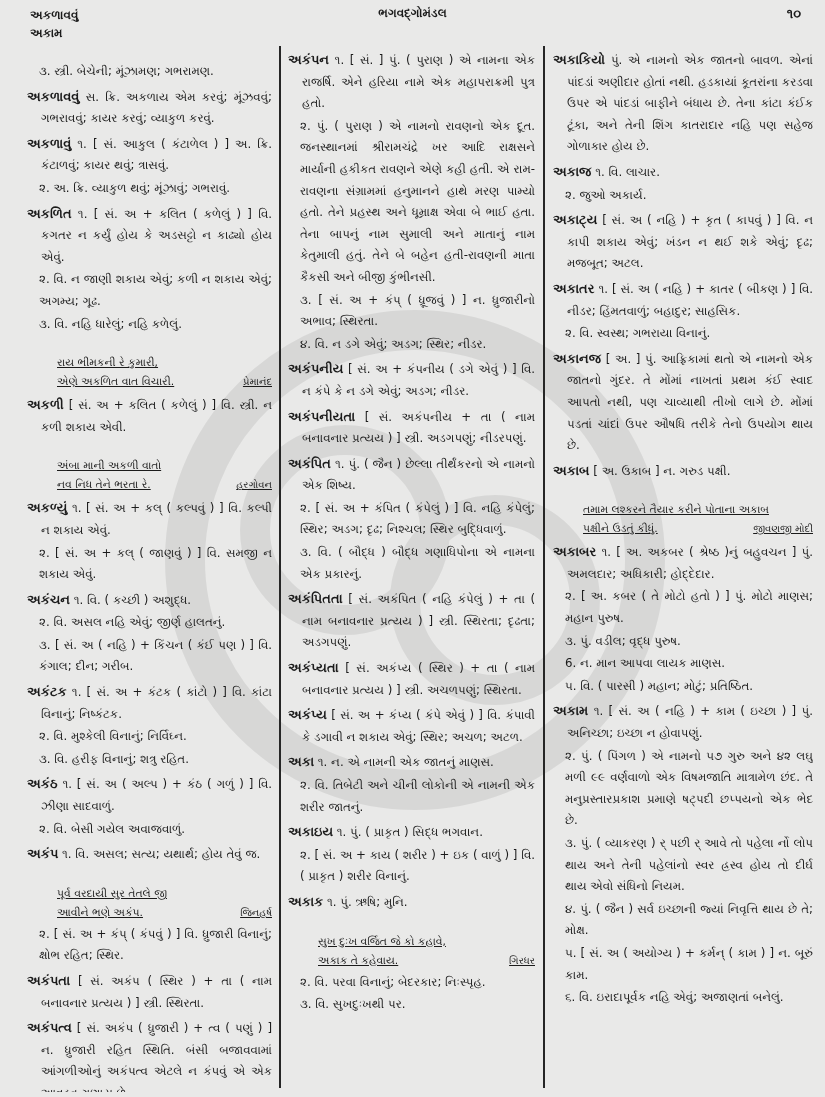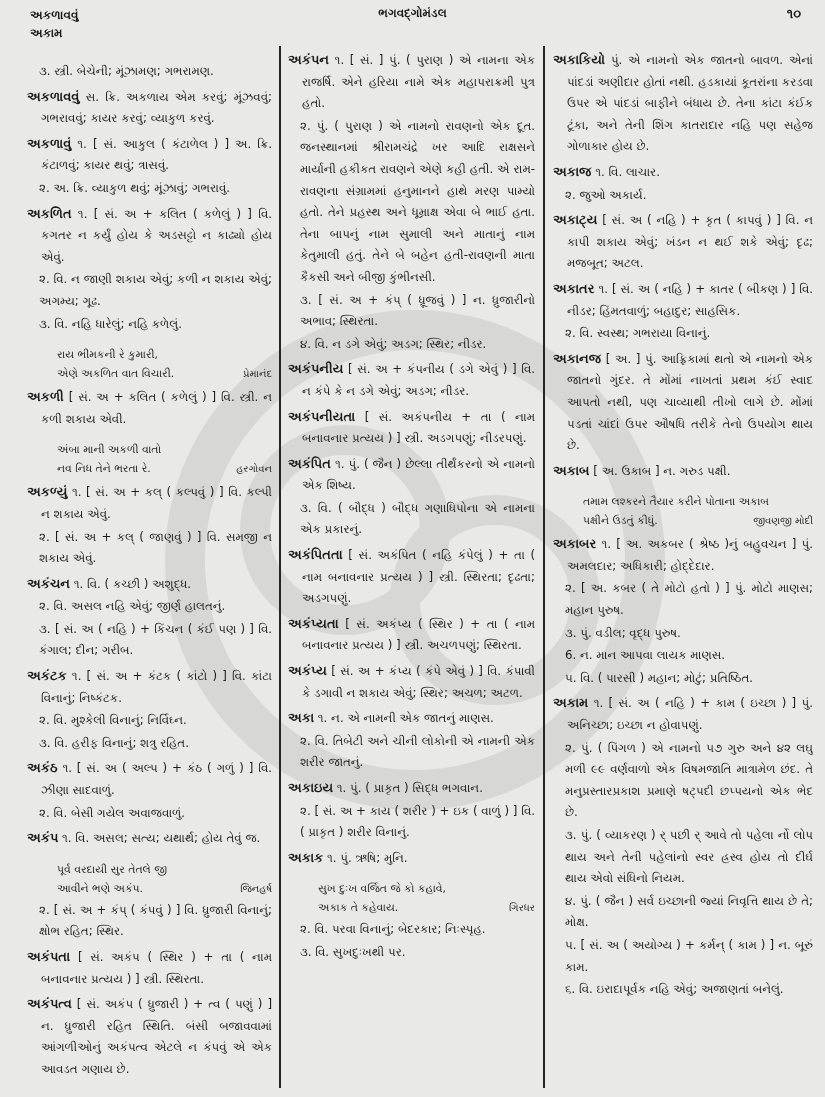--- a/index.html
+++ b/index.html
@@ -11,21 +11,21 @@
   .rh-title{position:absolute;left:0;right:0;top:6px;text-align:center;font-weight:bold;font-size:12px;}
   .rh-pno{position:absolute;right:24px;top:6px;font-size:13px;font-weight:bold;}
   .rule{position:absolute;top:46px;height:1042px;width:2px;background:#262626;}
   .col{position:absolute;font-size:11.8px;line-height:21.6px;text-align:justify;overflow:hidden;}
   #c1{left:27px;top:60px;width:245px;height:1032px;}
   #c2{left:288px;top:46px;width:247px;height:1046px;}
   #c3{left:553px;top:46px;width:260px;height:1046px;}
   .entry{margin:3px 0 0 0;padding-left:14px;text-indent:-14px;}
   .hw{font-weight:bold;font-size:13px;}
   .sense{margin:1px 0 0 0;padding-left:12px;}
-  .quote{margin:10px 0 2px 0;padding-left:30px;font-size:10.8px;line-height:19px;}
+  .quote{margin:18px 0 2px 0;padding-left:30px;font-size:10.8px;line-height:19px;text-decoration:underline;}
   .qrow{display:flex;justify-content:space-between;}
   .author{font-size:10px;}
 </style>
 </head>
 <body>
 
 <div class="page">
 
   <svg class="watermark" viewBox="0 0 500 520">
     <circle cx="250" cy="260" r="230" fill="none" stroke="#000" stroke-width="40"></circle>
@@ -90,20 +90,21 @@
   </div>
 
   <div class="col" id="c2">
     <p class="entry"><b class="hw">અકંપન</b> <span>૧. [ સં. ] પું. ( પુરાણ ) એ નામના એક રાજર્ષિ. એને હરિયા નામે એક મહાપરાક્રમી પુત્ર હતો.</span></p>
     <p class="sense">૨. પું. ( પુરાણ ) એ નામનો રાવણનો એક દૂત. જનસ્થાનમાં શ્રીરામચંદ્રે ખર આદિ રાક્ષસને માર્યાની હકીકત રાવણને એણે કહી હતી. એ રામ-રાવણના સંગ્રામમાં હનુમાનને હાથે મરણ પામ્યો હતો. તેને પ્રહસ્થ અને ધૂમ્રાક્ષ એવા બે ભાઈ હતા. તેના બાપનું નામ સુમાલી અને માતાનું નામ કેતુમાલી હતું. તેને બે બહેન હતી-રાવણની માતા કૈકસી અને બીજી કુંભીનસી.</p>
     <p class="sense">૩. [ સં. અ + કંપ્ ( ધ્રૂજવું ) ] ન. ધ્રુજારીનો અભાવ; સ્થિરતા.</p>
     <p class="sense">૪. વિ. ન ડગે એવું; અડગ; સ્થિર; નીડર.</p>
     <p class="entry"><b class="hw">અકંપનીય</b> <span>[ સં. અ + કંપનીય ( ડગે એવું ) ] વિ. ન કંપે કે ન ડગે એવું; અડગ; નીડર.</span></p>
     <p class="entry"><b class="hw">અકંપનીયતા</b> <span>[ સં. અકંપનીય + તા ( નામ બનાવનાર પ્રત્યય ) ] સ્ત્રી. અડગપણું; નીડરપણું.</span></p>
     <p class="entry"><b class="hw">અકંપિત</b> <span>૧. પું. ( જૈન ) છેલ્લા તીર્થંકરનો એ નામનો એક શિષ્ય.</span></p>
+    <p class="sense">૨. [ સં. અ + કંપિત ( કંપેલું ) ] વિ. નહિ કંપેલું; સ્થિર; અડગ; દૃઢ; નિશ્ચલ; સ્થિર બુદ્ધિવાળું.</p>
     <p class="sense">૩. વિ. ( બૌદ્ધ ) બૌદ્ધ ગણાધિપોના એ નામના એક પ્રકારનું.</p>
     <p class="entry"><b class="hw">અકંપિતતા</b> <span>[ સં. અકંપિત ( નહિ કંપેલું ) + તા ( નામ બનાવનાર પ્રત્યય ) ] સ્ત્રી. સ્થિરતા; દૃઢતા; અડગપણું.</span></p>
     <p class="entry"><b class="hw">અકંપ્યતા</b> <span>[ સં. અકંપ્ય ( સ્થિર ) + તા ( નામ બનાવનાર પ્રત્યય ) ] સ્ત્રી. અચળપણું; સ્થિરતા.</span></p>
     <p class="entry"><b class="hw">અકંપ્ય</b> <span>[ સં. અ + કંપ્ય ( કંપે એવું ) ] વિ. કંપાવી કે ડગાવી ન શકાય એવું; સ્થિર; અચળ; અટળ.</span></p>
     <p class="entry"><b class="hw">અકા</b> <span>૧. ન. એ નામની એક જાતનું માણસ.</span></p>
     <p class="sense">૨. વિ. તિબેટી અને ચીની લોકોની એ નામની એક શરીર જાતનું.</p>
     <p class="entry"><b class="hw">અકાઇય</b> <span>૧. પું. ( પ્રાકૃત ) સિદ્ધ ભગવાન.</span></p>
     <p class="sense">૨. [ સં. અ + કાય ( શરીર ) + ઇક ( વાળું ) ] વિ. ( પ્રાકૃત ) શરીર વિનાનું.</p>
     <p class="entry"><b class="hw">અકાક</b> <span>૧. પું. ઋષિ; મુનિ.</span></p>
     <div class="quote">

